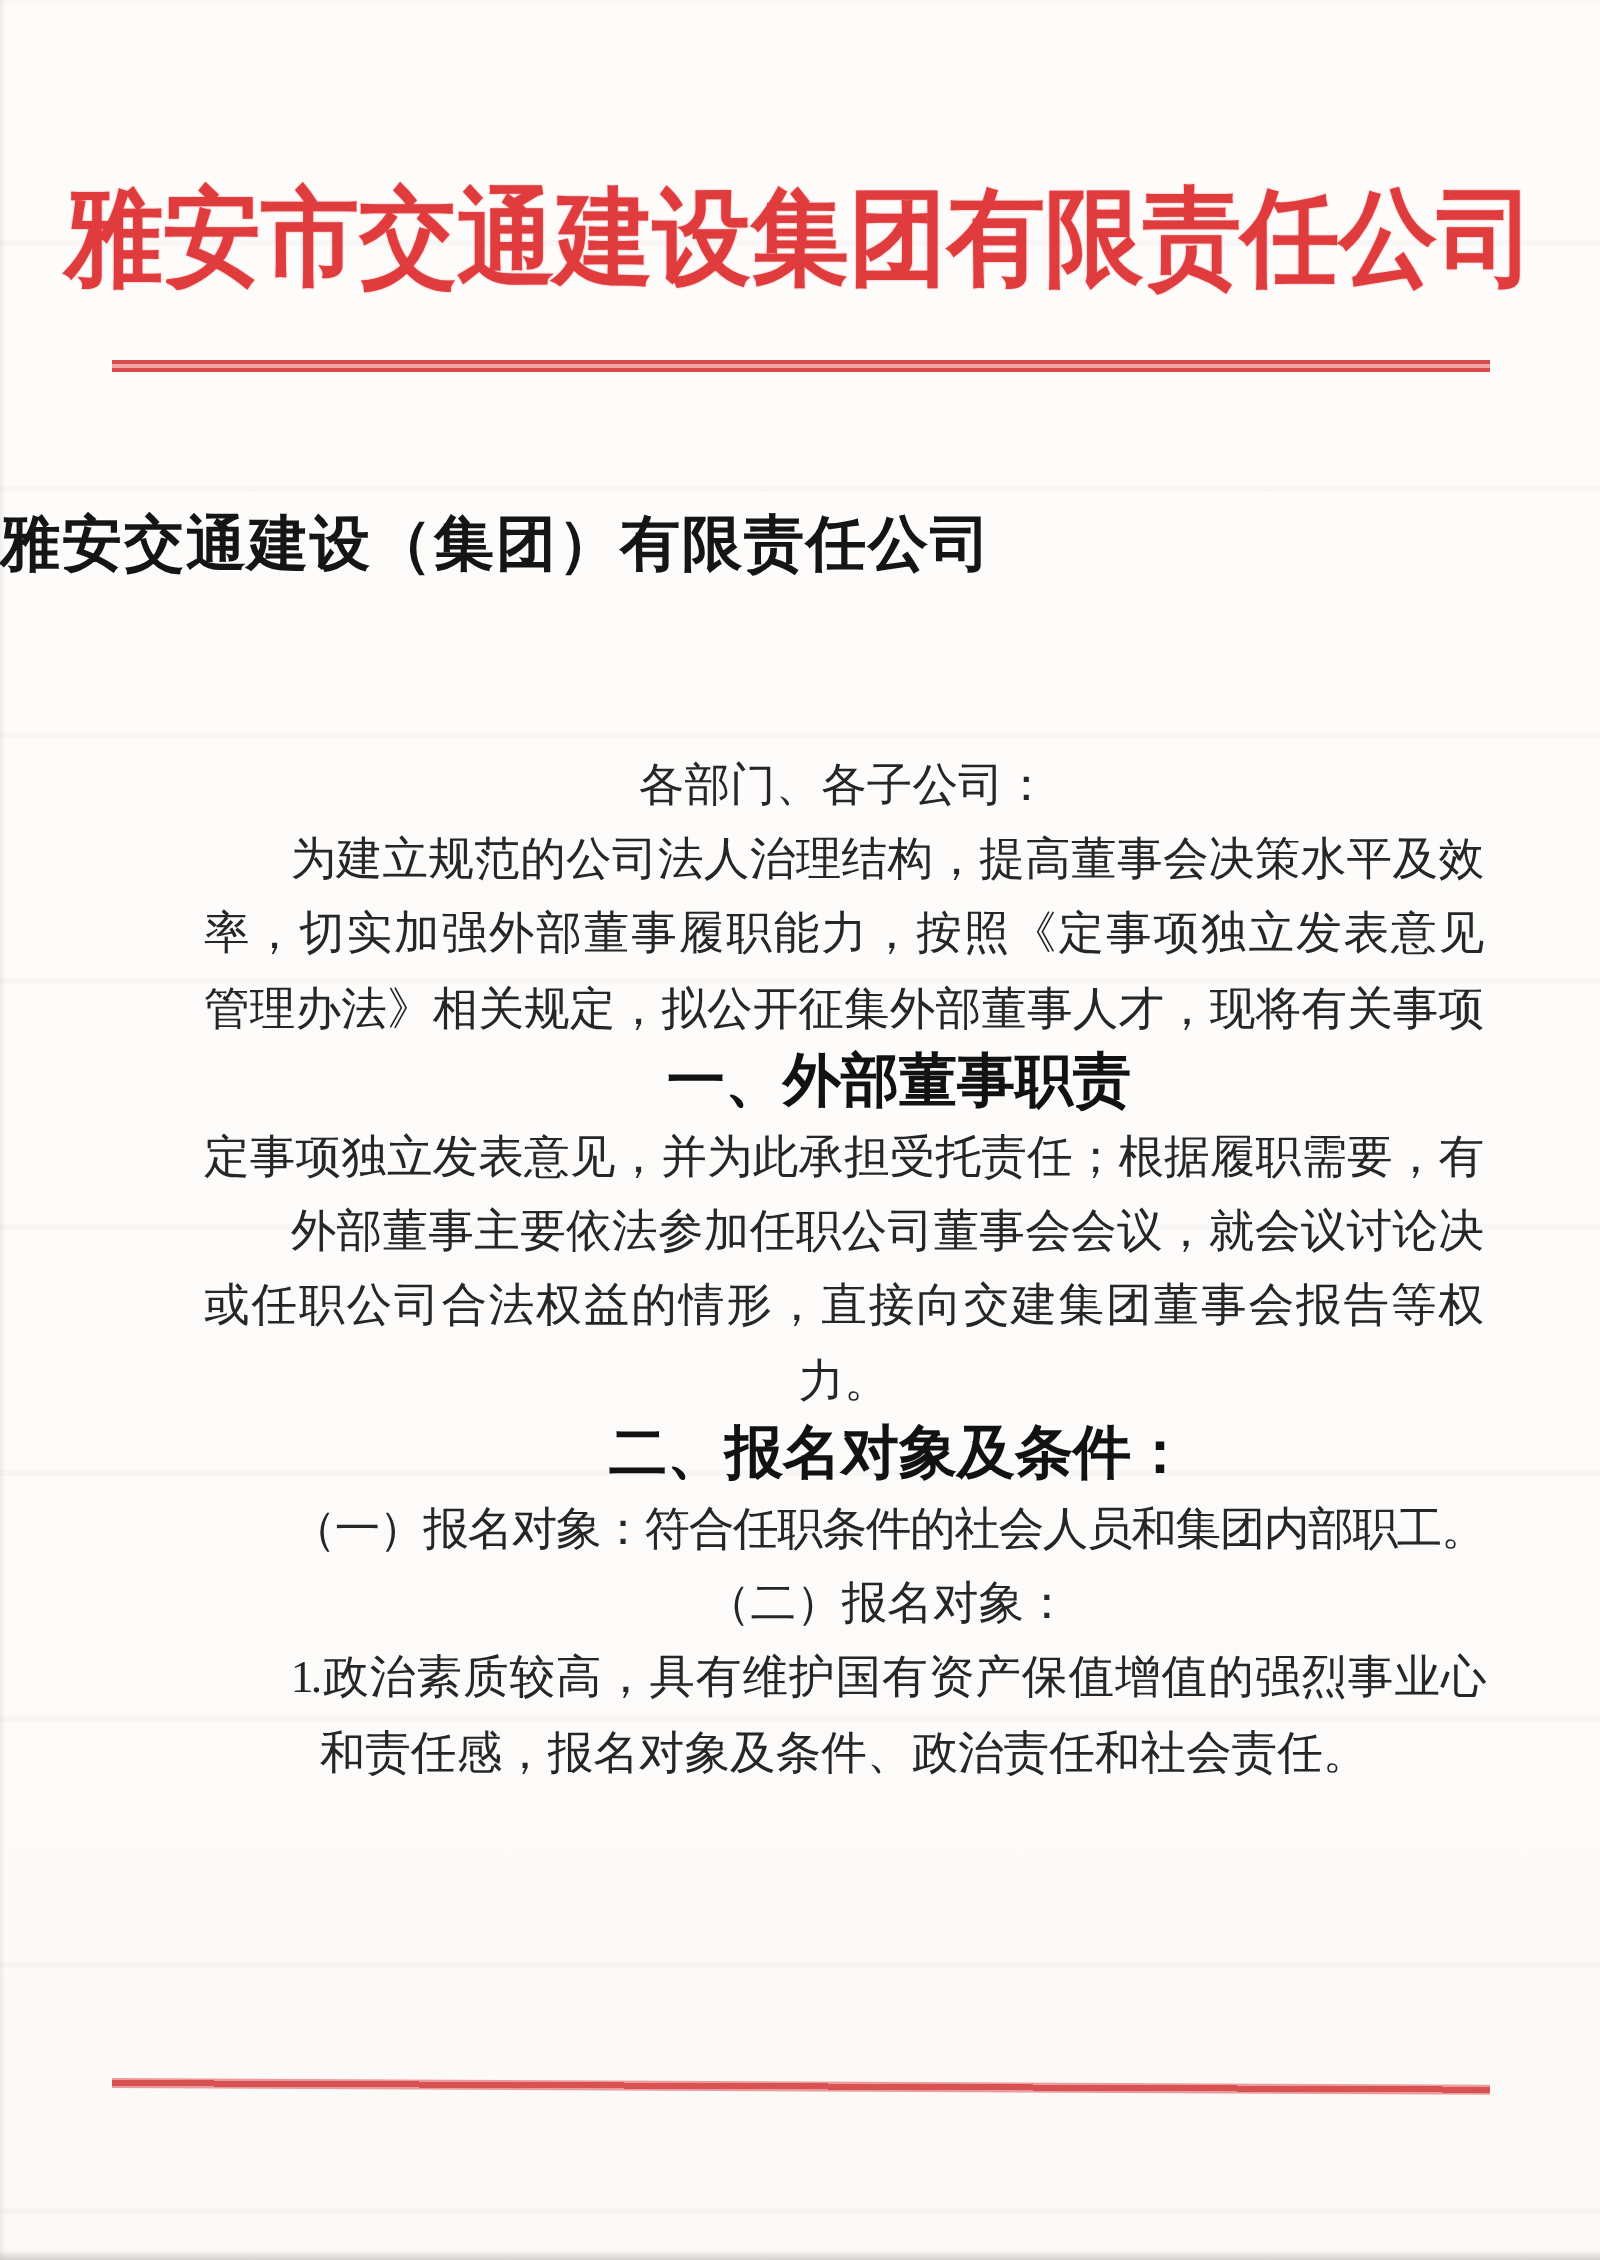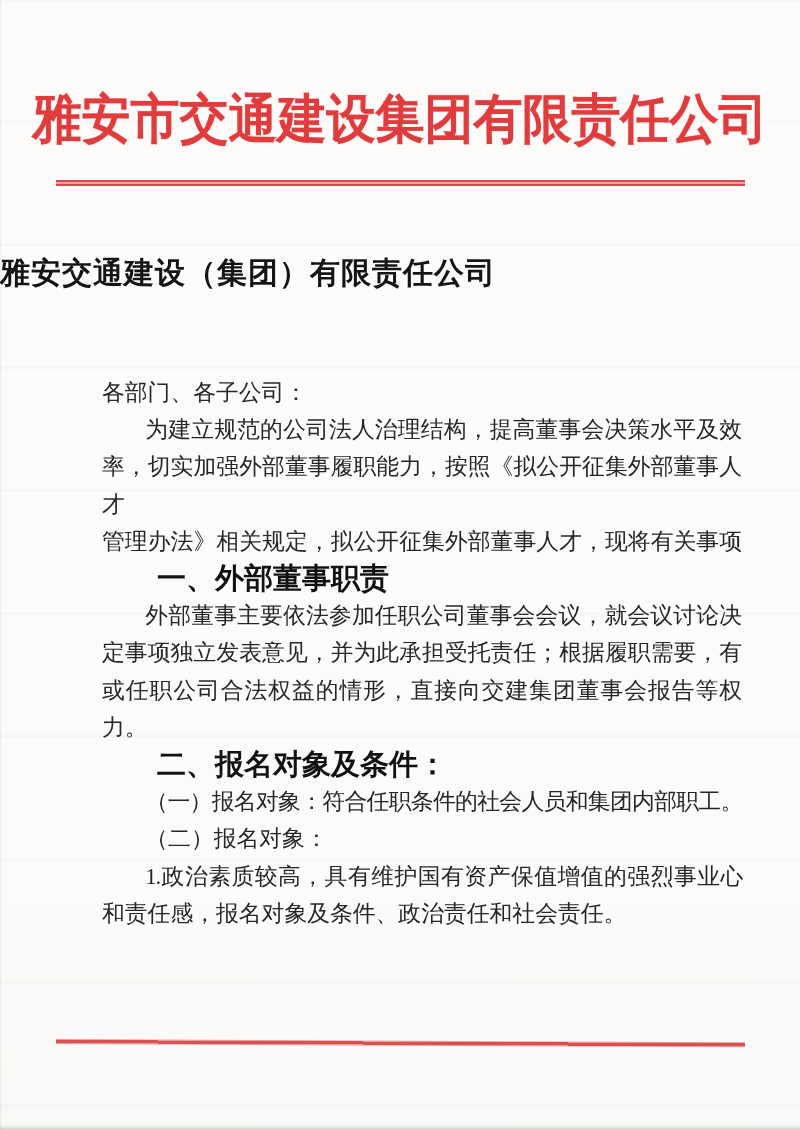--- a/index.html
+++ b/index.html
@@ -63,21 +63,21 @@
     color: #151515;
     letter-spacing: 1px;
   }
   .body-text {
     position: absolute;
     top: 374px; left: 102px; width: 640px;
     font-size: 22.8px;
     line-height: 37.2px;
     color: #262626;
   }
-  .ln { min-height: 37.2px; }
+  .ln { min-height: 37.2px; text-align: center; }
   .ind { text-indent: 1.9em; }
   .j { text-align: justify; text-align-last: justify; font-family: Liberation Serif, serif; }
   .tight { letter-spacing: -1.3px; }
   .hd {
     font-family: "Liberation Sans", sans-serif;
     font-weight: 700;
     font-size: 29px;
     color: #121212;
   }
   .scan-edge-bottom {
@@ -100,25 +100,25 @@
 
   <div class="rule rule-top"></div>
 
   <div class="doc-title">
     <div>雅安交通建设（集团）有限责任公司</div>
   </div>
 
   <div class="body-text">
     <div class="ln">各部门、各子公司：</div>
     <div class="ln ind j">为建立规范的公司法人治理结构，提高董事会决策水平及效</div>
-    <div class="ln j">率，切实加强外部董事履职能力，按照《拟公开征集外部董事人才</div>
+    <div class="ln j">率，切实加强外部董事履职能力，按照《定事项独立发表意见</div>
     <div class="ln j">管理办法》相关规定，拟公开征集外部董事人才，现将有关事项</div>
     <div class="ln ind hd">一、外部董事职责</div>
+    <div class="ln j">定事项独立发表意见，并为此承担受托责任；根据履职需要，有</div>
     <div class="ln ind j">外部董事主要依法参加任职公司董事会会议，就会议讨论决</div>
-    <div class="ln j">定事项独立发表意见，并为此承担受托责任；根据履职需要，有</div>
     <div class="ln j">或任职公司合法权益的情形，直接向交建集团董事会报告等权</div>
     <div class="ln">力。</div>
     <div class="ln ind hd">二、报名对象及条件：</div>
     <div class="ln ind j tight">（一）报名对象：符合任职条件的社会人员和集团内部职工。</div>
     <div class="ln ind">（二）报名对象：</div>
     <div class="ln ind j tight">1.政治素质较高，具有维护国有资产保值增值的强烈事业心</div>
     <div class="ln">和责任感，报名对象及条件、政治责任和社会责任。</div>
   </div>
 
   <div class="rule rule-bottom"></div>

